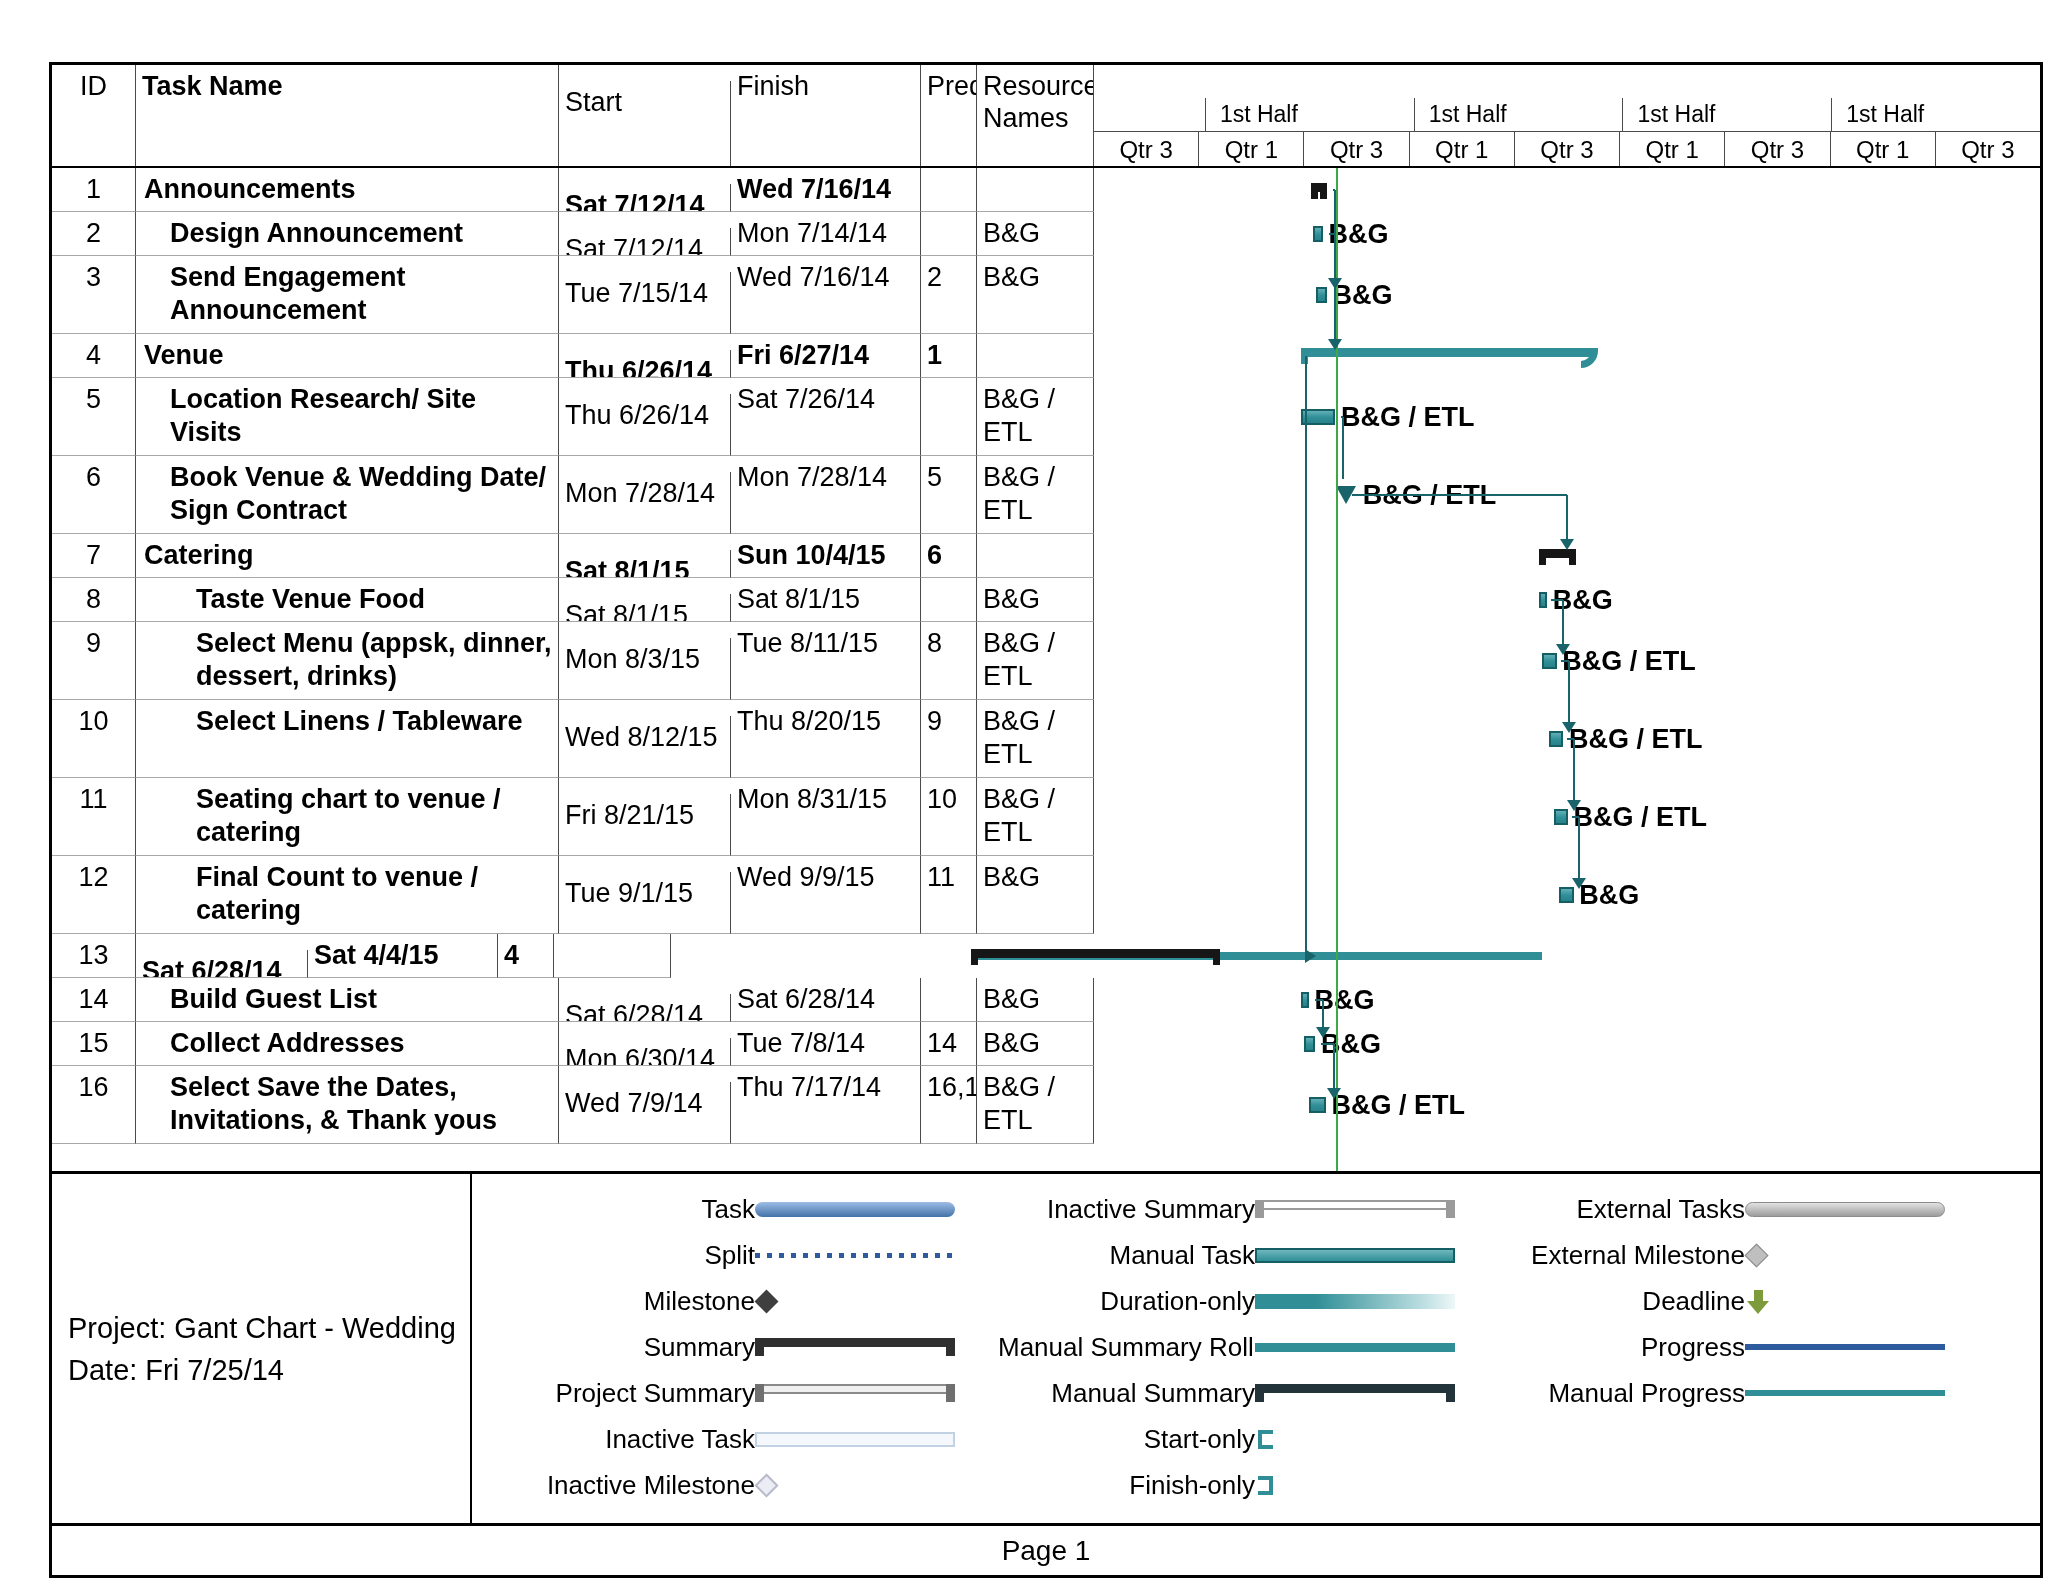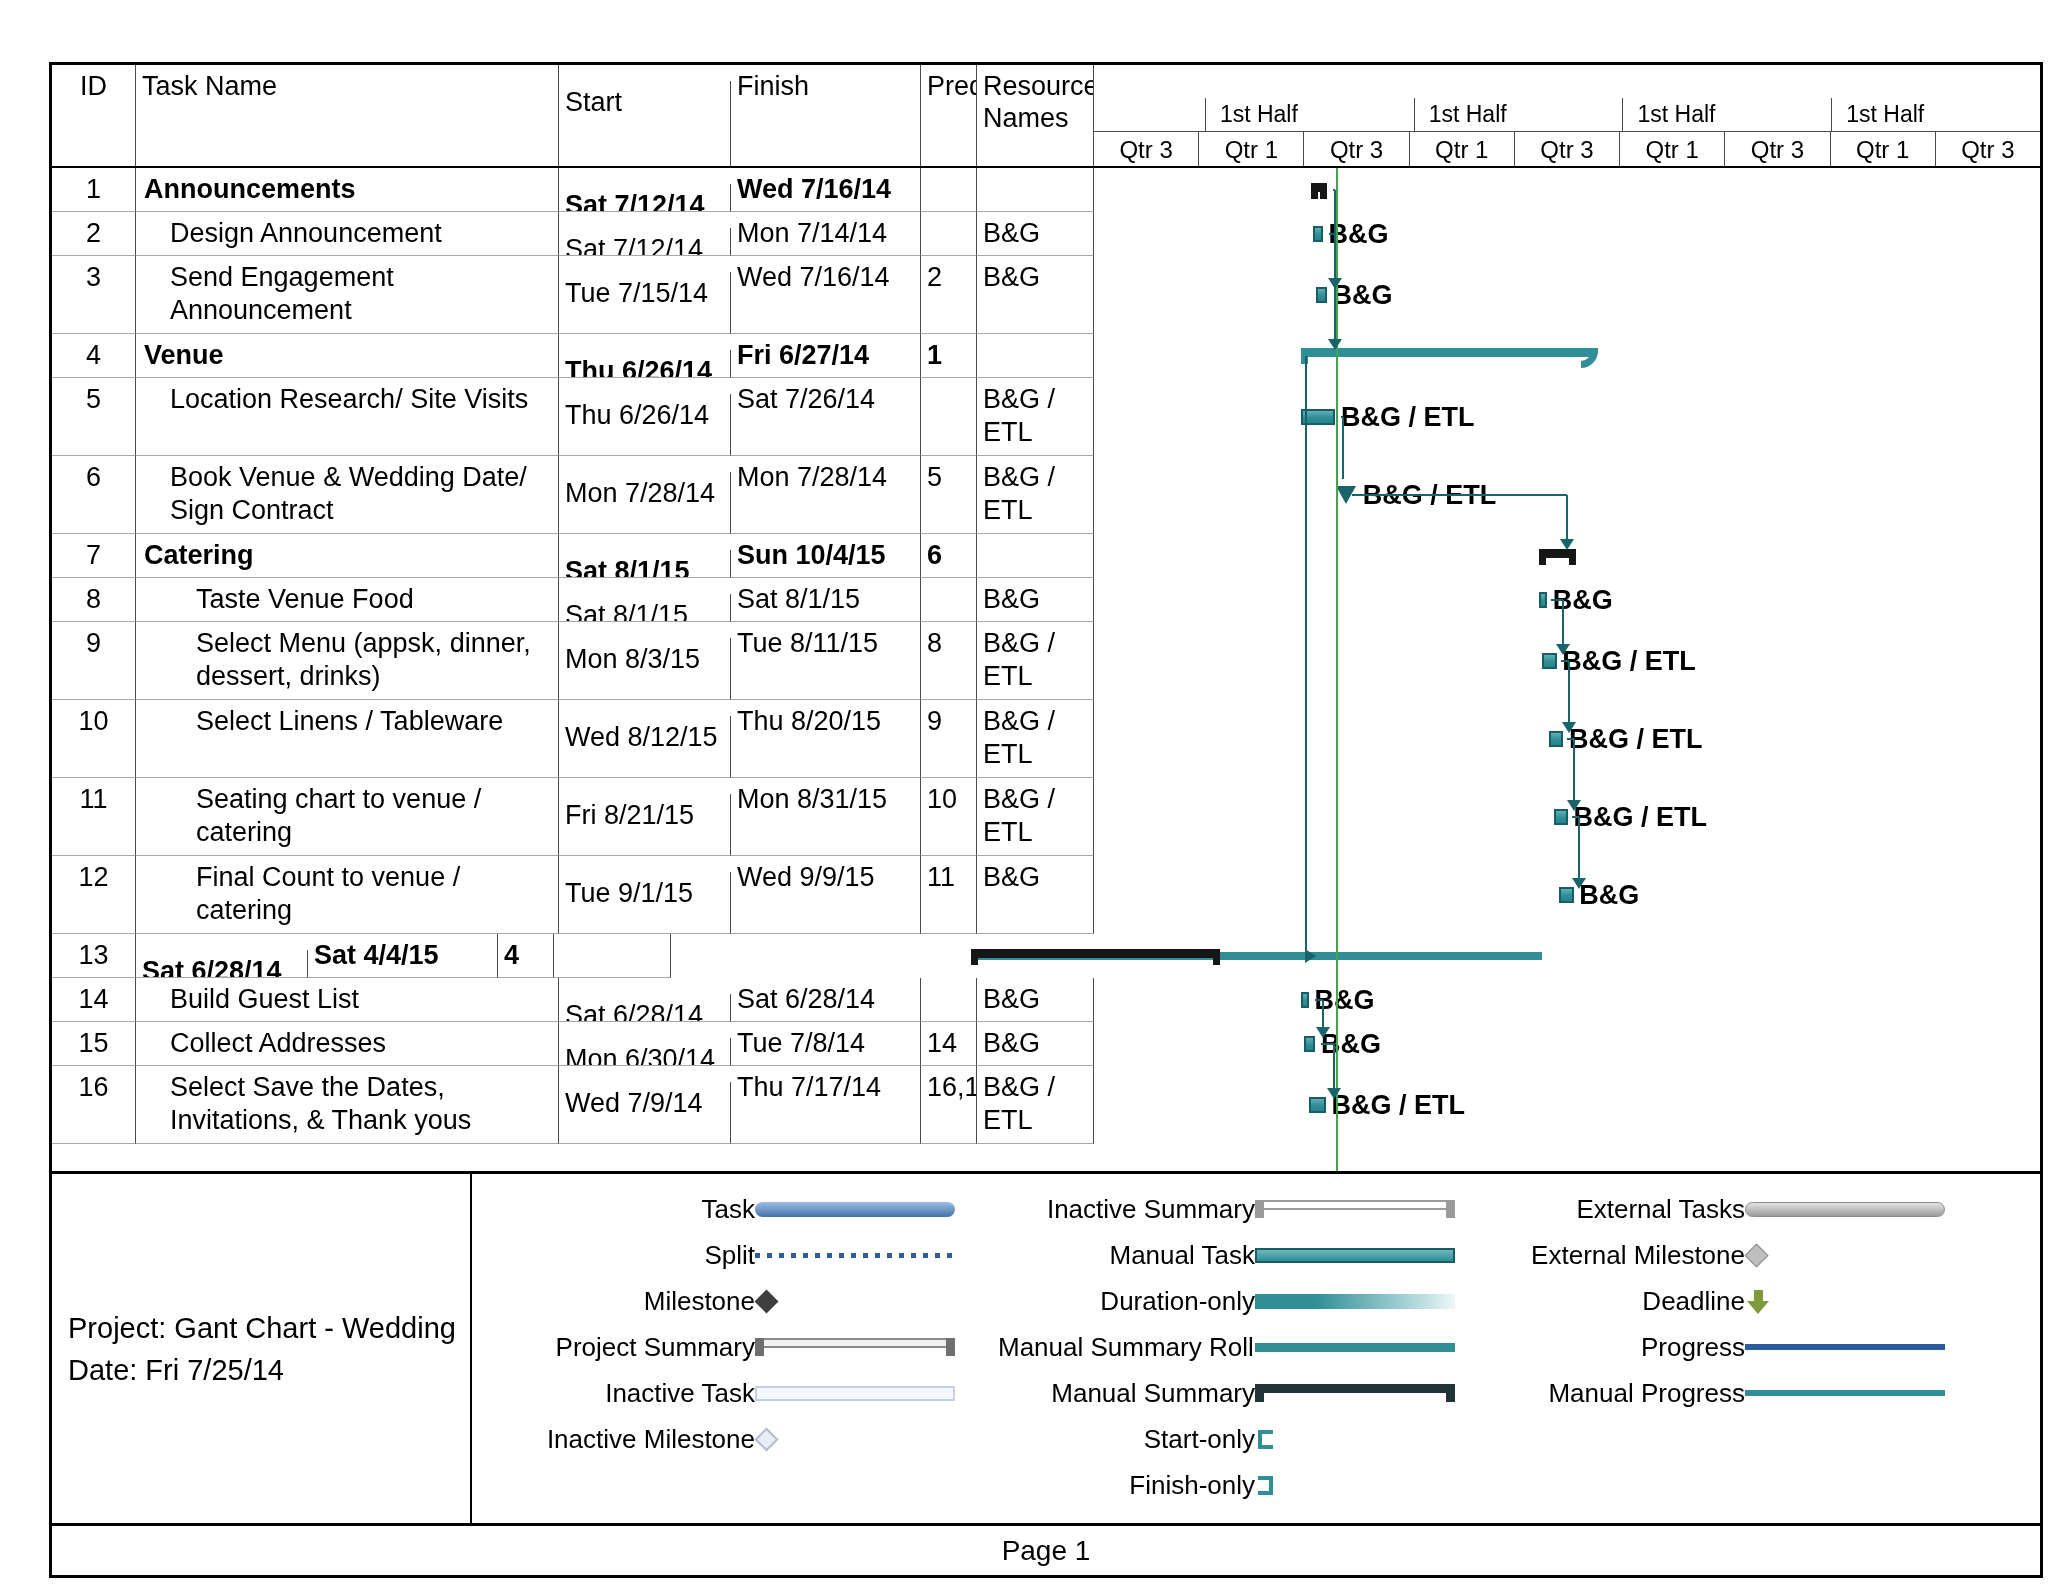--- a/index.html
+++ b/index.html
@@ -8,21 +8,21 @@
     font-family:"Liberation Sans", sans-serif;color:#000;
   }
   .sheet{
     position:absolute;left:49px;top:62px;width:1994px;height:1516px;
     border:3px solid #000;box-sizing:border-box;display:flex;flex-direction:column;background:#fff;
   }
   
   .grid-header{display:flex;flex:0 0 103px;border-bottom:2px solid #000;box-sizing:border-box;}
   .hcell{padding:5px 6px;border-right:1px solid #4a4a4a;font-size:27px;line-height:32px;box-sizing:border-box;overflow:hidden;}
   .cell-id{width:84px;box-sizing:border-box;}
-  .cell-name{width:423px;box-sizing:border-box;}
+  .cell-name{width:423px;box-sizing:border-box;font-weight:bold;}
   .cell-start{width:172px;box-sizing:border-box;margin-top:16px;}
   .cell-finish{width:190px;box-sizing:border-box;}
   .cell-pred{width:56px;box-sizing:border-box;white-space:nowrap;overflow:hidden;}
   .cell-res{width:117px;box-sizing:border-box;}
   .hcell-chart{flex:1;display:flex;flex-direction:column;justify-content:flex-end;padding:0;border-right:none;}
   .half-row{display:flex;height:33px;font-size:23px;}
   .half-cell{flex:2;border-left:1px solid #4a4a4a;padding:3px 0 0 14px;box-sizing:border-box;}
   .half-cell.spacer{flex:1;border-left:none;}
   .qtr-row{display:flex;height:34px;border-top:1px solid #4a4a4a;font-size:24px;}
   .qtr-cell{flex:1;text-align:center;border-left:1px solid #4a4a4a;padding-top:4px;box-sizing:border-box;}
@@ -375,20 +375,24 @@
           </div>
           <div class="legend-item">
             <div class="legend-label">Split</div>
             <div class="sw sw-dotted-blue"></div>
           </div>
           <div class="legend-item">
             <div class="legend-label">Milestone</div>
             <div class="sw sw-diamond-black"></div>
           </div>
           <div class="legend-item">
+            <div class="legend-label">Summary</div>
+            <div class="sw sw-bracket-dark"></div>
+          </div>
+          <div class="legend-item">
             <div class="legend-label">Project Summary</div>
             <div class="sw sw-bracket-light"></div>
           </div>
           <div class="legend-item">
             <div class="legend-label">Inactive Task</div>
             <div class="sw sw-bar-inactive"></div>
           </div>
           <div class="legend-item">
             <div class="legend-label">Inactive Milestone</div>
             <div class="sw sw-diamond-light"></div>

